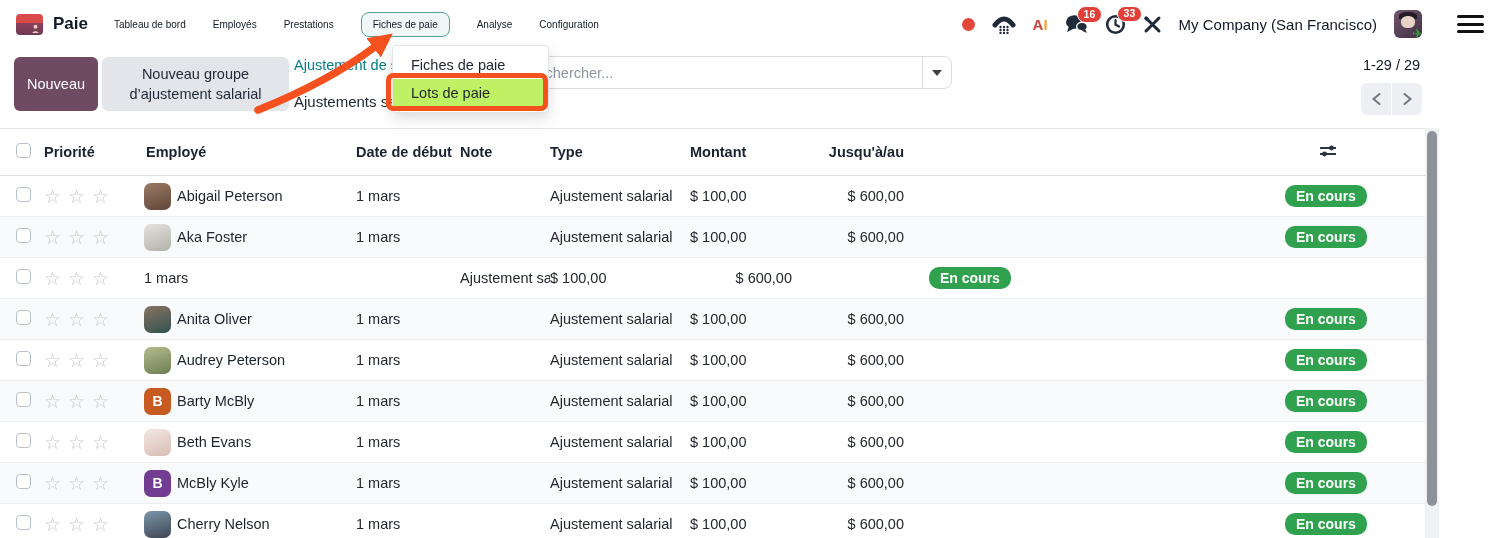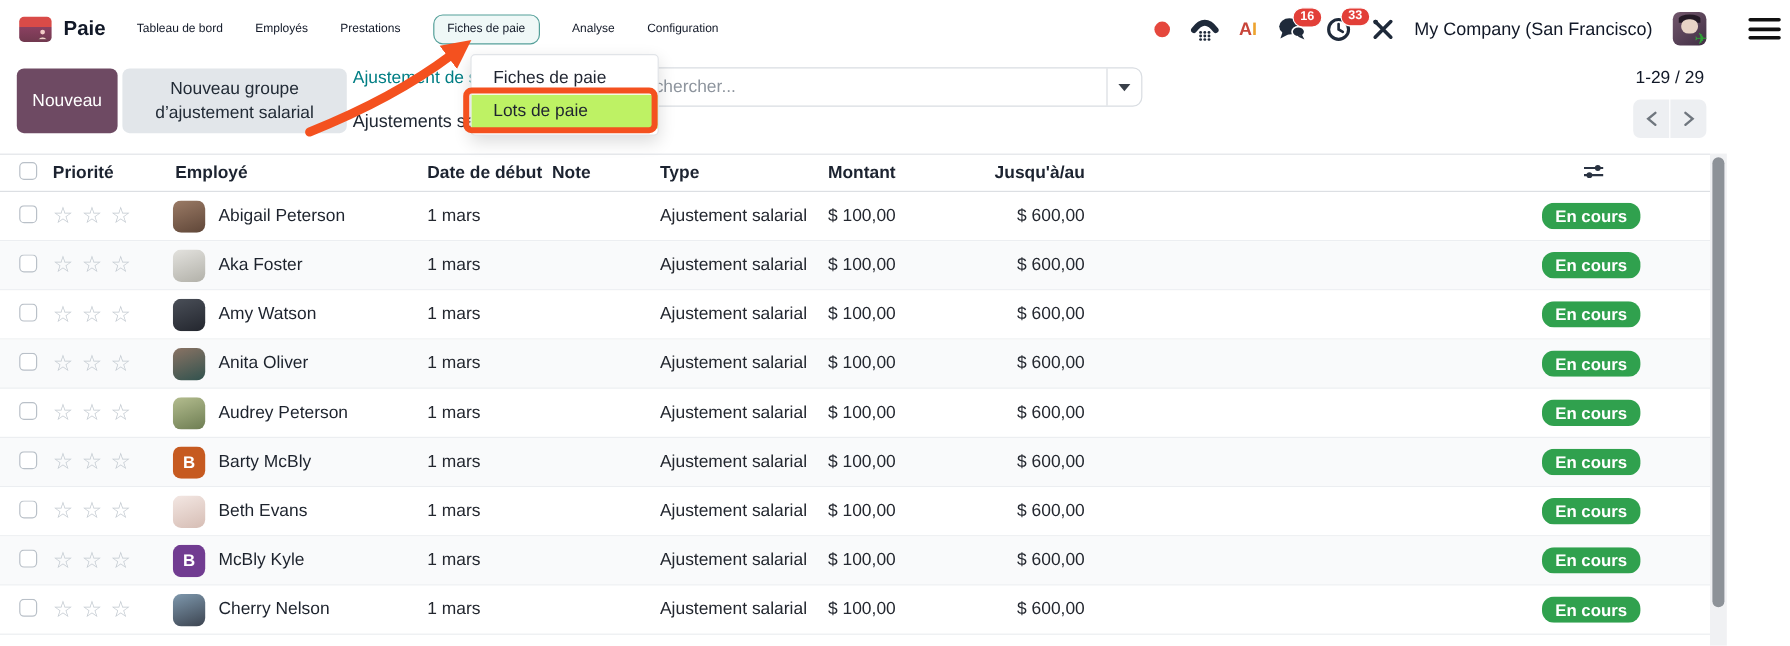--- a/index.html
+++ b/index.html
@@ -65,30 +65,30 @@
     display:flex; align-items:center; justify-content:center; }
   .pager-btn.prev { border-radius:6px 0 0 6px; }
   .pager-btn.next { border-radius:0 6px 6px 0; }
 
   
   .table { position:absolute; left:0; top:128px; width:1425px; }
   .trow { display:grid; height:41px; align-items:center; border-bottom:1px solid #eceef1;
     grid-template-columns:44px 100px 212px 104px 90px 140px 112px 112px 356px 115px 40px;
     background:#fff; cursor:pointer; }
   .trow.alt { background:#f9fafb; }
-  .thead { height:32px; border-top:1px solid #e1e4e8; border-bottom:1px solid #dcdfe3;
+  .thead { height:48px; border-top:1px solid #e1e4e8; border-bottom:1px solid #dcdfe3;
     background:#fff; cursor:default; }
   .thead .cell { font-weight:600; color:#1c2330; }
   .cell { font-size:14.5px; color:#23272f; overflow:hidden; white-space:nowrap; }
   .c-check { padding-left:16px; }
   .checkbox { width:15px; height:15px; border:1px solid #b9c0c8; border-radius:4px;
     background:#fff; display:inline-block; cursor:pointer; }
   .stars { letter-spacing:7px; font-size:19px; color:#c2c9d0;
     font-family:"DejaVu Sans",sans-serif; cursor:pointer; }
-  .c-emp { display:flex; align-items:center; gap:11px; }
+  .c-emp { display:flex; align-items:center; gap:6px; }
   .avatar { width:27px; height:27px; border-radius:7px; flex:0 0 27px; display:flex;
     align-items:center; justify-content:center; color:#fff; font-size:14px; font-weight:700; }
   .emp-name { font-weight:500; color:#1d232d; }
   .c-amount { text-align:left; padding-right:4px; }
   .c-until { text-align:right; padding-right:10px; }
   .c-account { padding-left:48px; }
   .c-status { padding-left:15px; }
   .status-pill { display:inline-block; background:var(--status-green,#30a14e); color:#fff;
     font-size:14px; font-weight:700; border-radius:10px; padding:3px 11px; line-height:1.2; }
   .col-opt-btn { background:none; border:none; cursor:pointer; padding:4px; }
@@ -269,24 +269,20 @@
         <div class="cell">Ajustement salarial</div>
         <div class="cell c-amount">$ 100,00</div>
         <div class="cell c-until">$ 600,00</div>
         <div class="cell c-account"></div>
         <div class="cell c-status"><span class="status-pill">En cours</span></div>
         <div class="cell"></div>
       </div>
       <div class="trow">
         <div class="cell c-check"><span class="checkbox"></span></div>
         <div class="cell"><span class="stars">☆☆☆</span></div>
-        <div class="cell c-emp">
-          <span class="avatar" style="background:linear-gradient(160deg,#4a4f58,#23262e)"></span>
-          <span class="emp-name">Amy Watson</span>
-        </div>
         <div class="cell">1 mars</div>
         <div class="cell"></div>
         <div class="cell">Ajustement salarial</div>
         <div class="cell c-amount">$ 100,00</div>
         <div class="cell c-until">$ 600,00</div>
         <div class="cell c-account"></div>
         <div class="cell c-status"><span class="status-pill">En cours</span></div>
         <div class="cell"></div>
       </div>
       <div class="trow alt">

